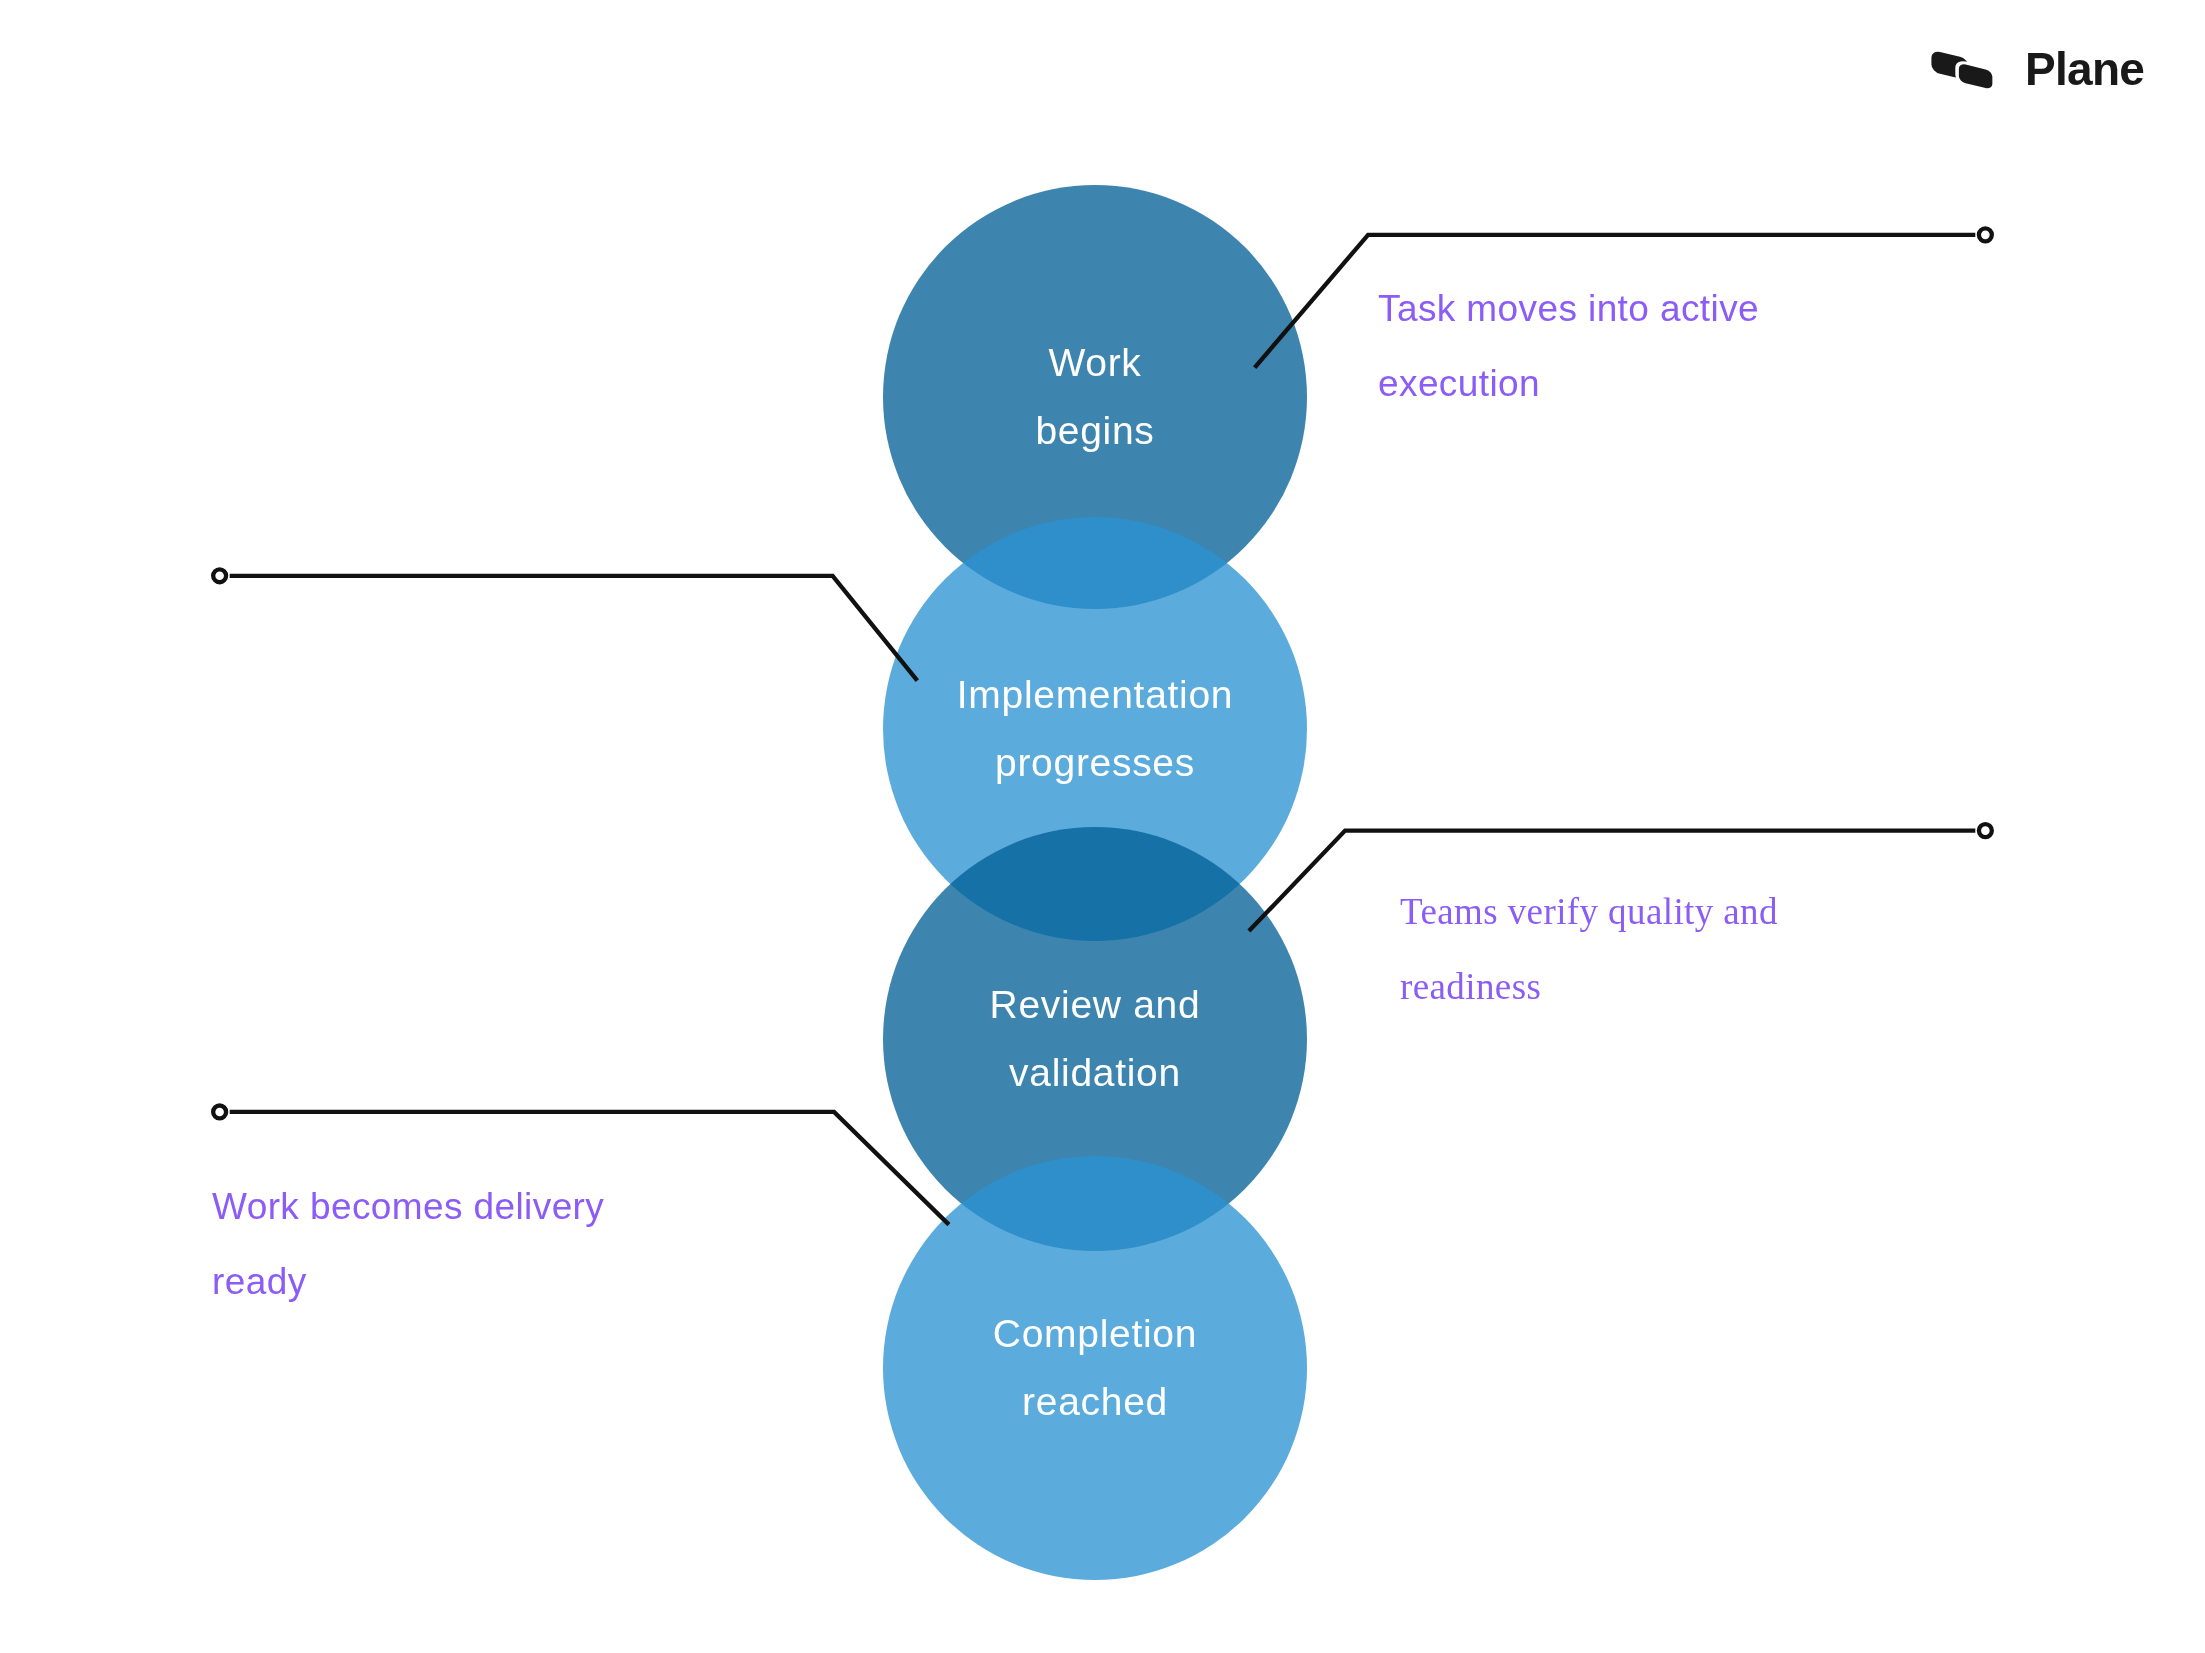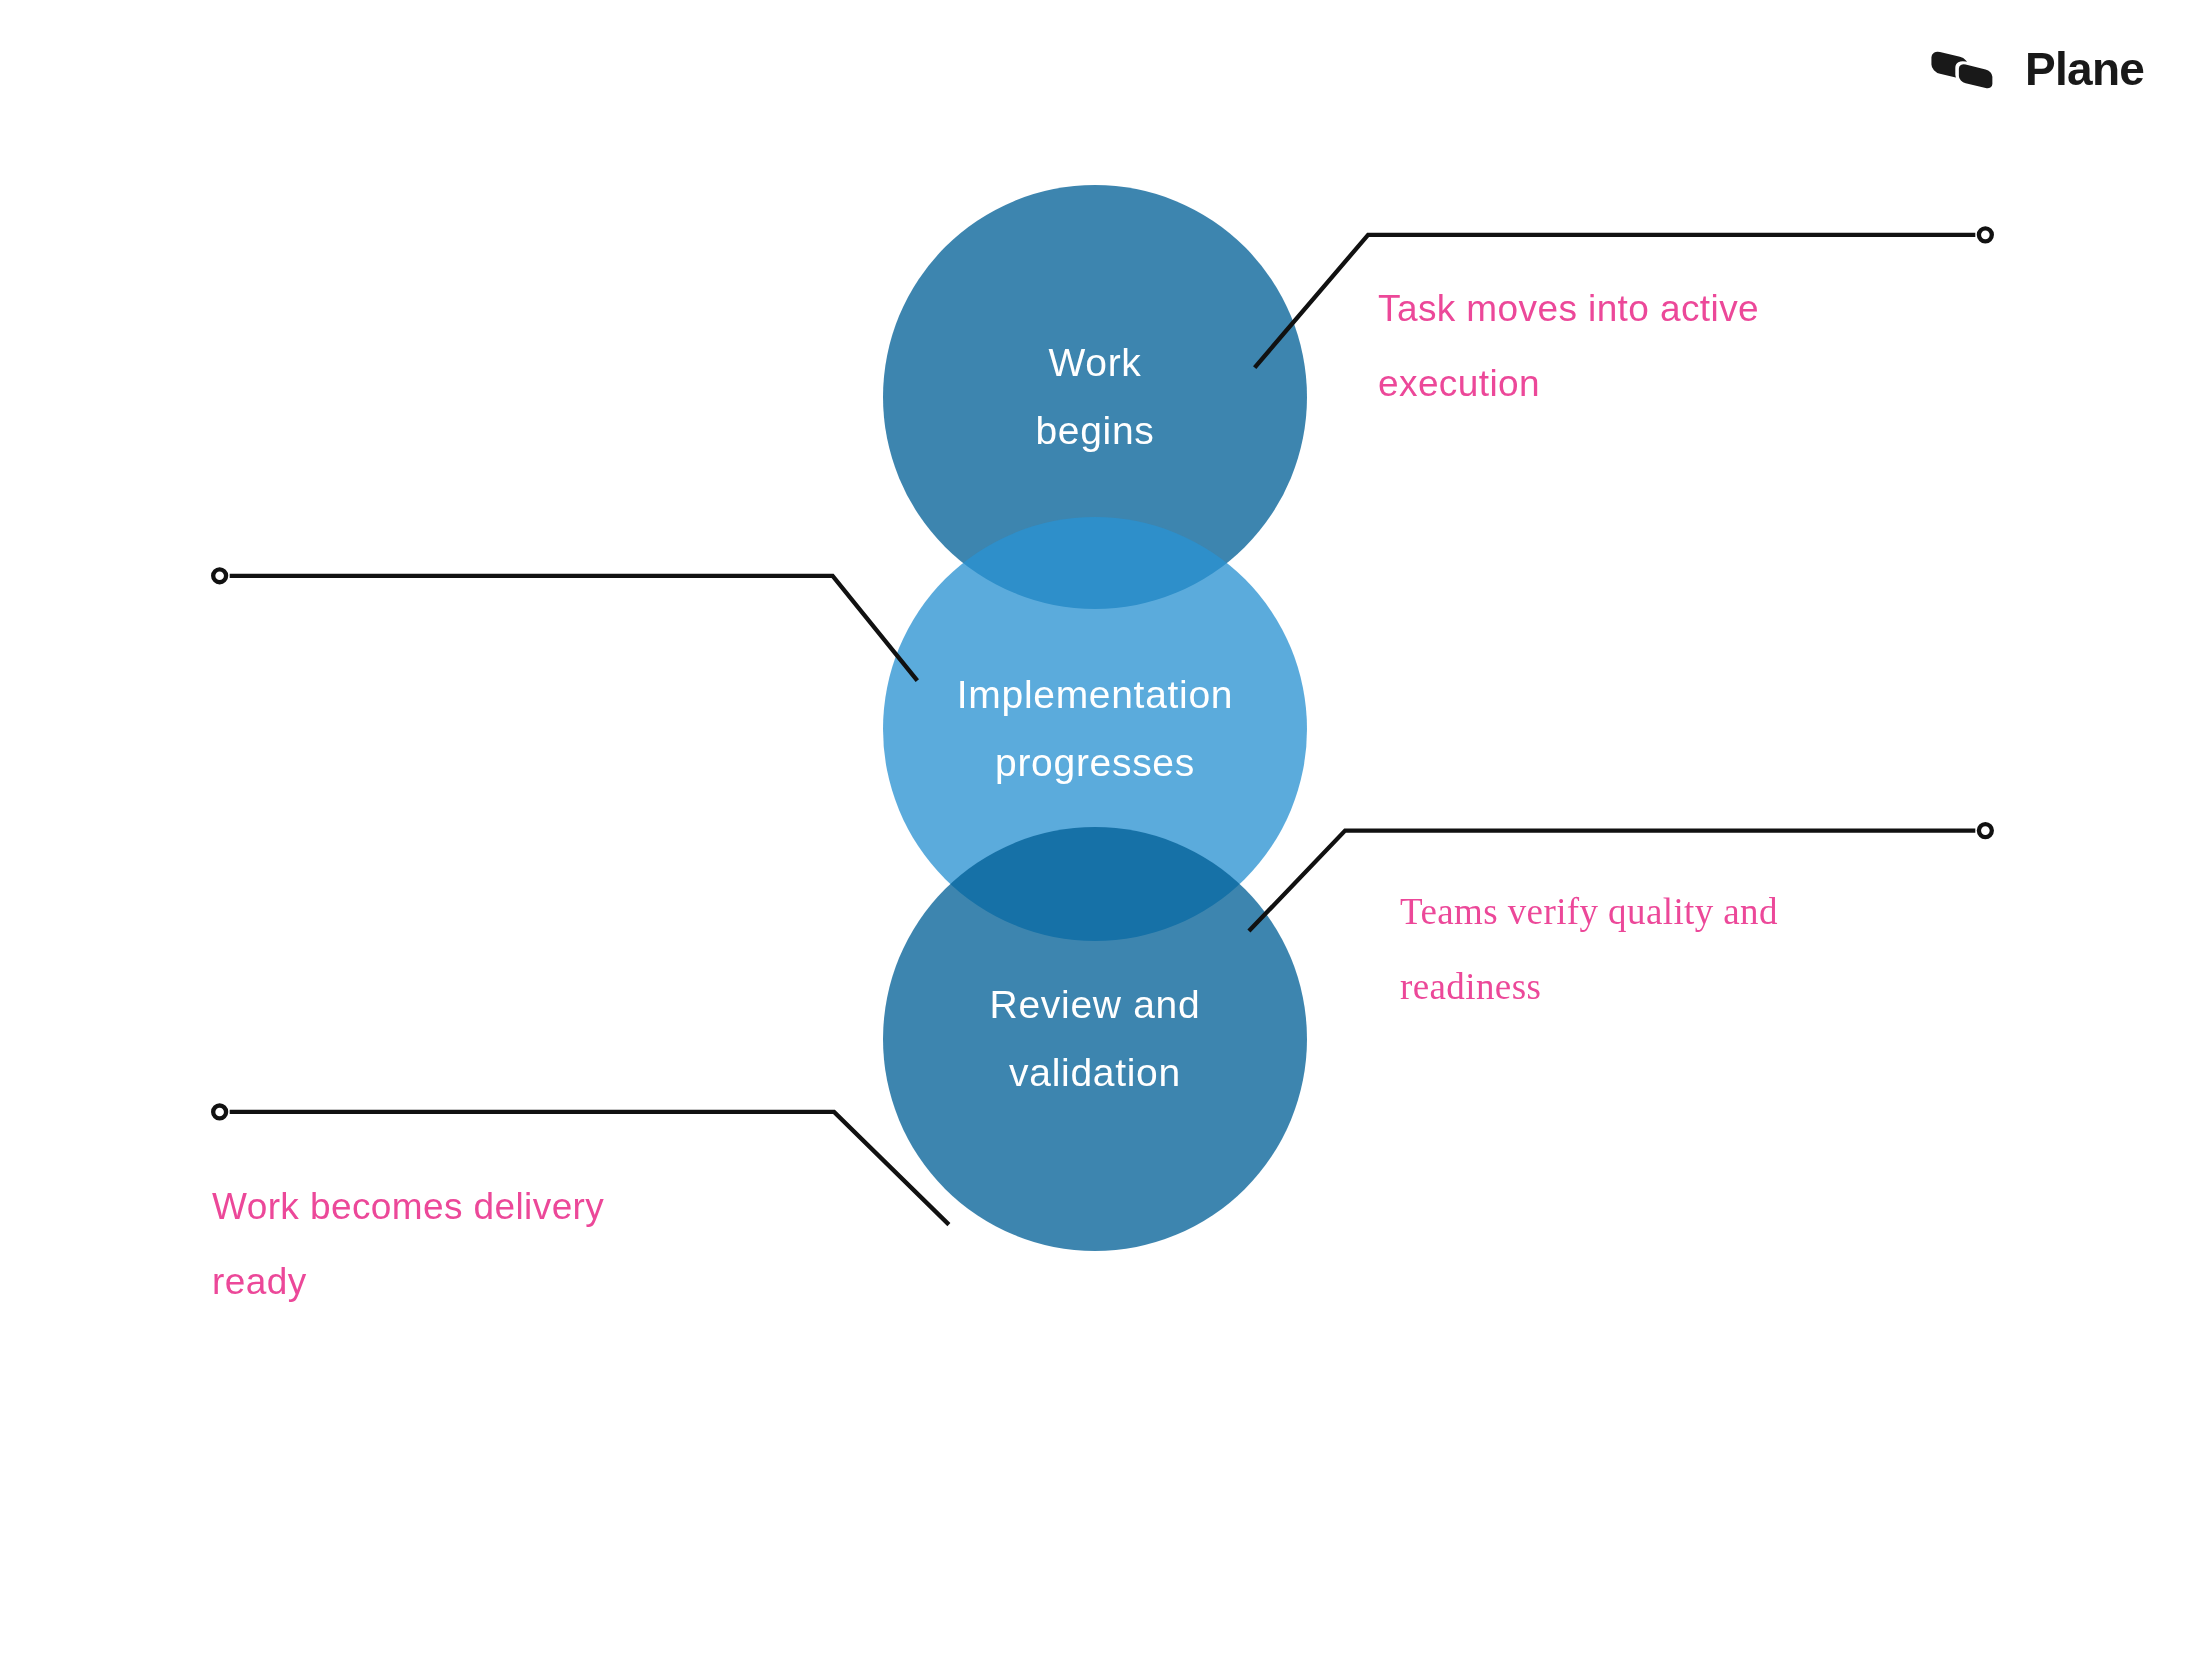--- a/index.html
+++ b/index.html
@@ -89,21 +89,21 @@
     stroke:#111111;
     stroke-width:6;
   }
 
   
   .note{
     position:absolute;
     font-size:37px;
     line-height:75px;
     letter-spacing:0.4px;
-    color:#ec4899;
+    color:#8b5cf6;
     z-index:7;
   }
   .note span{display:block;}
   .note-1{left:1378px;top:271px;}
   .note-2{left:212px;top:621px;}
   .note-3{left:1400px;top:874px;font-family:Liberation Serif, serif;}
   .note-4{left:212px;top:1169px;}
 </style>
 </head>
 <body>
@@ -132,20 +132,26 @@
       <span>Implementation</span>
       <span>progresses</span>
     </div>
   </div>
   <div class="stage stage-3" style="background: rgba(0, 95, 150, 0.76);">
     <div class="stage-label">
       <span>Review and</span>
       <span>validation</span>
     </div>
   </div>
+  <div class="stage stage-4" style="background: rgba(42, 146, 210, 0.77);">
+    <div class="stage-label">
+      <span>Completion</span>
+      <span>reached</span>
+    </div>
+  </div>
 
   <svg class="connectors" viewBox="0 0 3072 2304">
     <g>
       <polyline points="1748,512 1906,327 2752,327"></polyline>
       <circle cx="2766" cy="327" r="9"></circle>
     </g>
     <g>
       <polyline points="320,802 1160,802 1278,948"></polyline>
       <circle cx="306" cy="802" r="9"></circle>
     </g>

